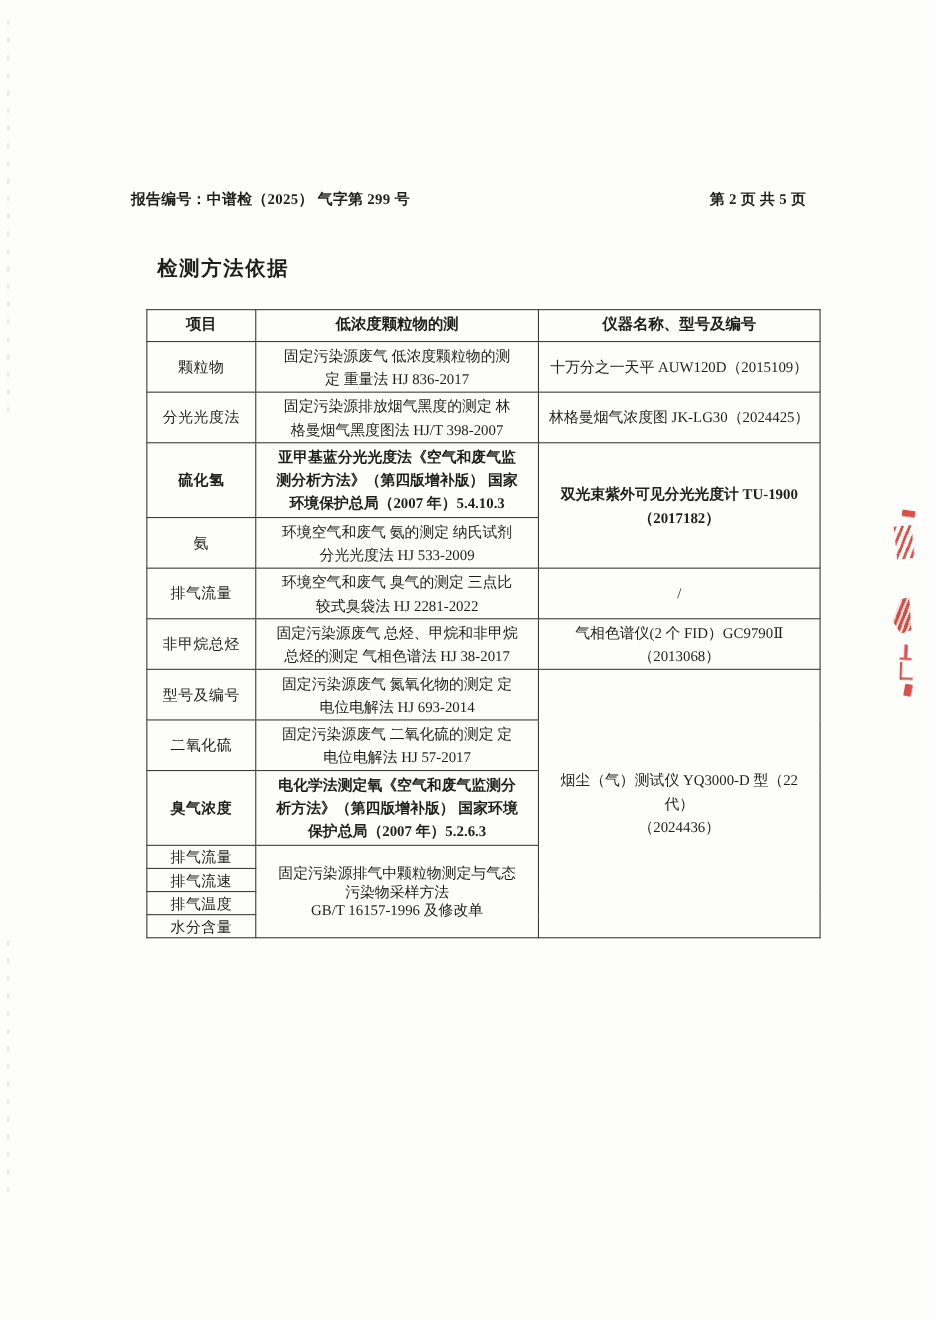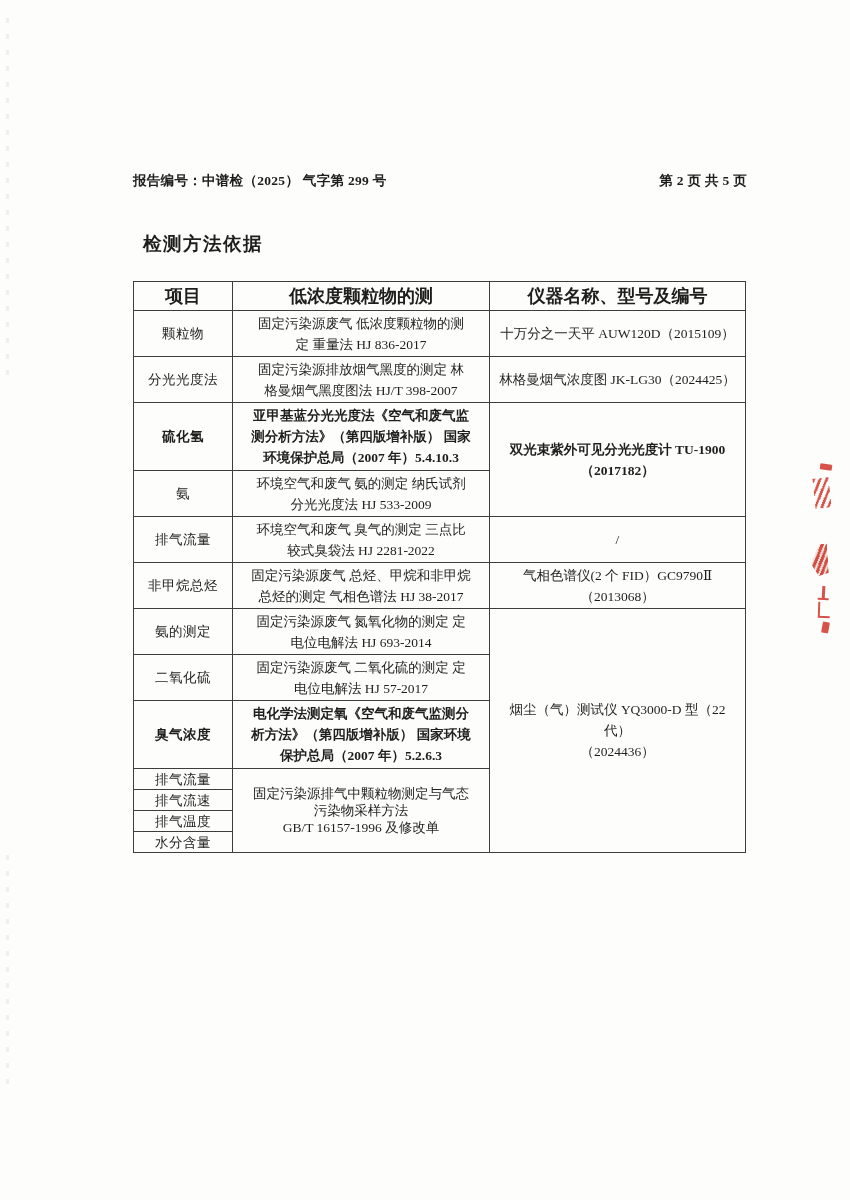--- a/index.html
+++ b/index.html
@@ -16,21 +16,21 @@
   
   .edge-noise{
     position:absolute;left:6px;width:3px;
     background:repeating-linear-gradient(to bottom,#9a9a96 0 5px,transparent 5px 16px);
     opacity:.14;
   }
   .edge-noise.top{top:18px;height:360px;}
   .edge-noise.bottom{top:855px;height:240px;}
 
   .doc-header{
-    position:absolute;left:133px;top:172px;width:614px;
+    position:absolute;left:119px;top:172px;width:614px;
     display:flex;justify-content:space-between;align-items:flex-end;
     font-size:13.5px;font-weight:bold;letter-spacing:.3px;
   }
   .section-title{
     position:absolute;left:143px;top:231px;
     font-size:18.5px;font-weight:bold;letter-spacing:1.5px;
   }
 
   table.methods{
     position:absolute;left:133px;top:281px;
@@ -39,21 +39,21 @@
   table.methods col.c1{width:99px;}
   table.methods col.c2{width:257px;}
   table.methods col.c3{width:256px;}
   table.methods th, table.methods td{
     border:1.5px solid #3d3d3b;
     text-align:center;vertical-align:middle;
     font-size:13.5px;line-height:21px;
     padding:1px 5px;
     overflow:hidden;
   }
-  table.methods th{font-weight:bold;font-size:18px;height:26px;line-height:18px;}
+  table.methods th{font-weight:bold;font-size:14px;height:26px;line-height:18px;}
   tr.r2 td{height:43px;}
   tr.r3 td{height:65px;font-weight:bold;}
   tr.rt td{height:18px;line-height:17px;}
   td.std, td.inst{white-space:pre-line;}
   td.item{letter-spacing:.5px;}
 
   
   .stamp{position:absolute;opacity:.88;filter:blur(.3px);}
   .stamp-bar-top{
     left:820px;top:464px;width:12px;height:6px;
@@ -147,21 +147,21 @@
         <td class="inst">/</td>
       </tr>
       <tr class="r2">
         <td class="item">非甲烷总烃</td>
         <td class="std">固定污染源废气 总烃、甲烷和非甲烷
 总烃的测定 气相色谱法 HJ 38-2017</td>
         <td class="inst">气相色谱仪(2 个 FID）GC9790Ⅱ
 （2013068）</td>
       </tr>
       <tr class="r2">
-        <td class="item">氨的测定</td>
+        <td class="item">型号及编号</td>
         <td class="std">固定污染源废气 氮氧化物的测定 定
 电位电解法 HJ 693-2014</td>
         <td class="inst" rowspan="7">烟尘（气）测试仪 YQ3000-D 型（22 代）
 （2024436）</td>
       </tr>
       <tr class="r2">
         <td class="item">二氧化硫</td>
         <td class="std">固定污染源废气 二氧化硫的测定 定
 电位电解法 HJ 57-2017</td>
       </tr>

